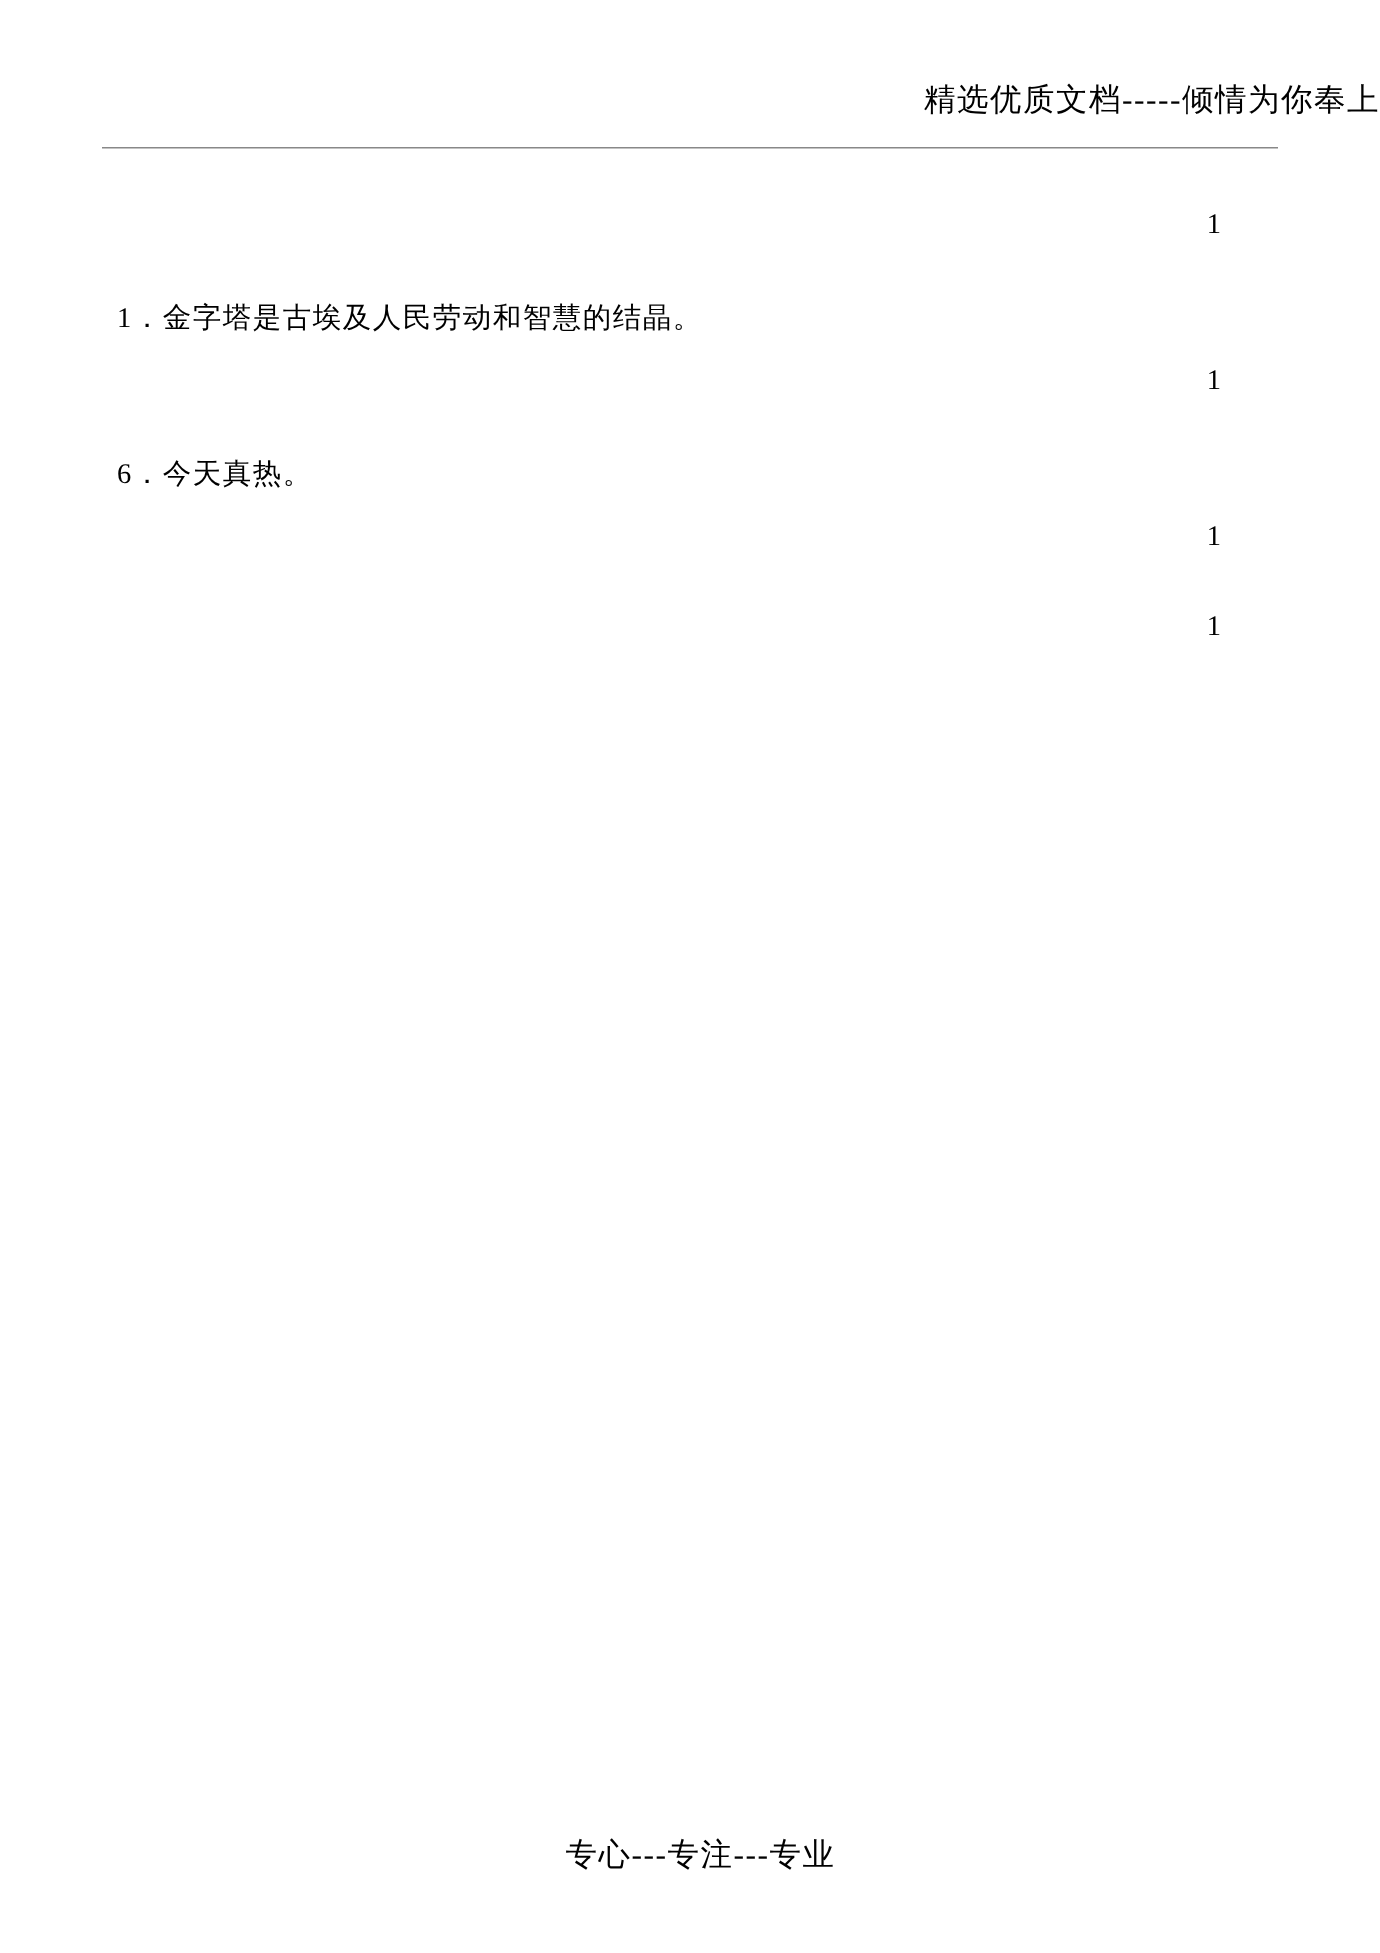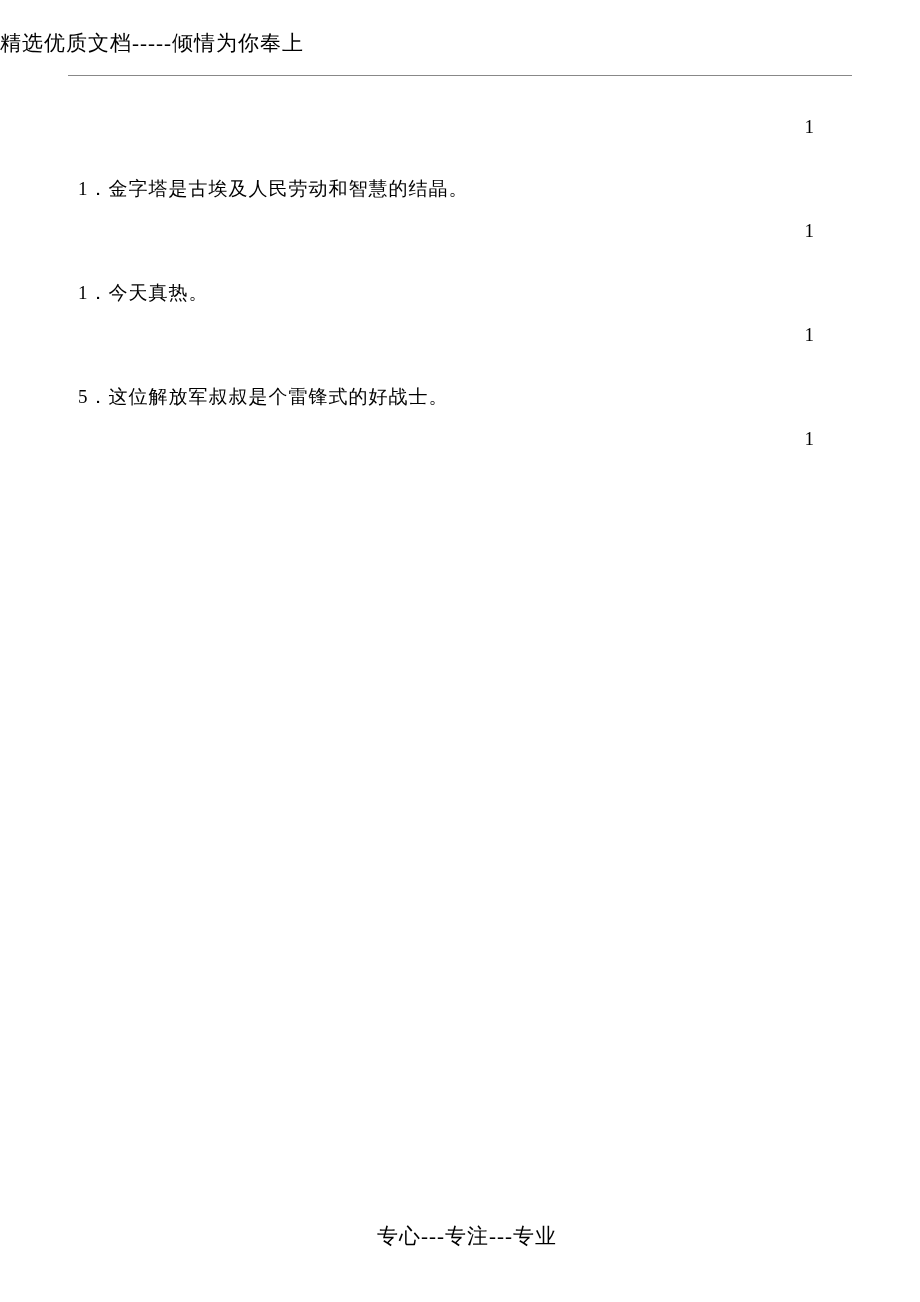--- a/index.html
+++ b/index.html
@@ -9,22 +9,22 @@
     }
     body {
       width: 920px;
       height: 1302px;
       background: #ffffff;
       font-family: "SimSun", "宋体", serif;
       position: relative;
       color: #000000;
     }
     .header {
-      text-align: left;
-      padding-top: 29px;
+      text-align: right;
+      padding-top: 52px;
       padding-bottom: 10px;
       font-size: 21px;
       letter-spacing: 1px;
     }
     .header-line {
       margin: 0 68px;
       border-bottom: 1px solid #888;
       margin-top: 8px;
     }
     .content {
@@ -64,24 +64,23 @@
 
 <div class="content">
   <div class="item">
     <div class="item-mark">1</div>
   </div>
   <div class="item">
     <div class="item-text">1．金字塔是古埃及人民劳动和智慧的结晶。</div>
     <div class="item-mark">1</div>
   </div>
   <div class="item">
-    <div class="item-text">1．今天真热。</div>
+    <div class="item-text">6．今天真热。</div>
     <div class="item-mark">1</div>
   </div>
   <div class="item">
-    <div class="item-text">5．这位解放军叔叔是个雷锋式的好战士。</div>
     <div class="item-mark">1</div>
   </div>
 </div>
 
 <div class="footer">
   <span>专心---专注---专业</span>
 </div>
 
 </body></html>

